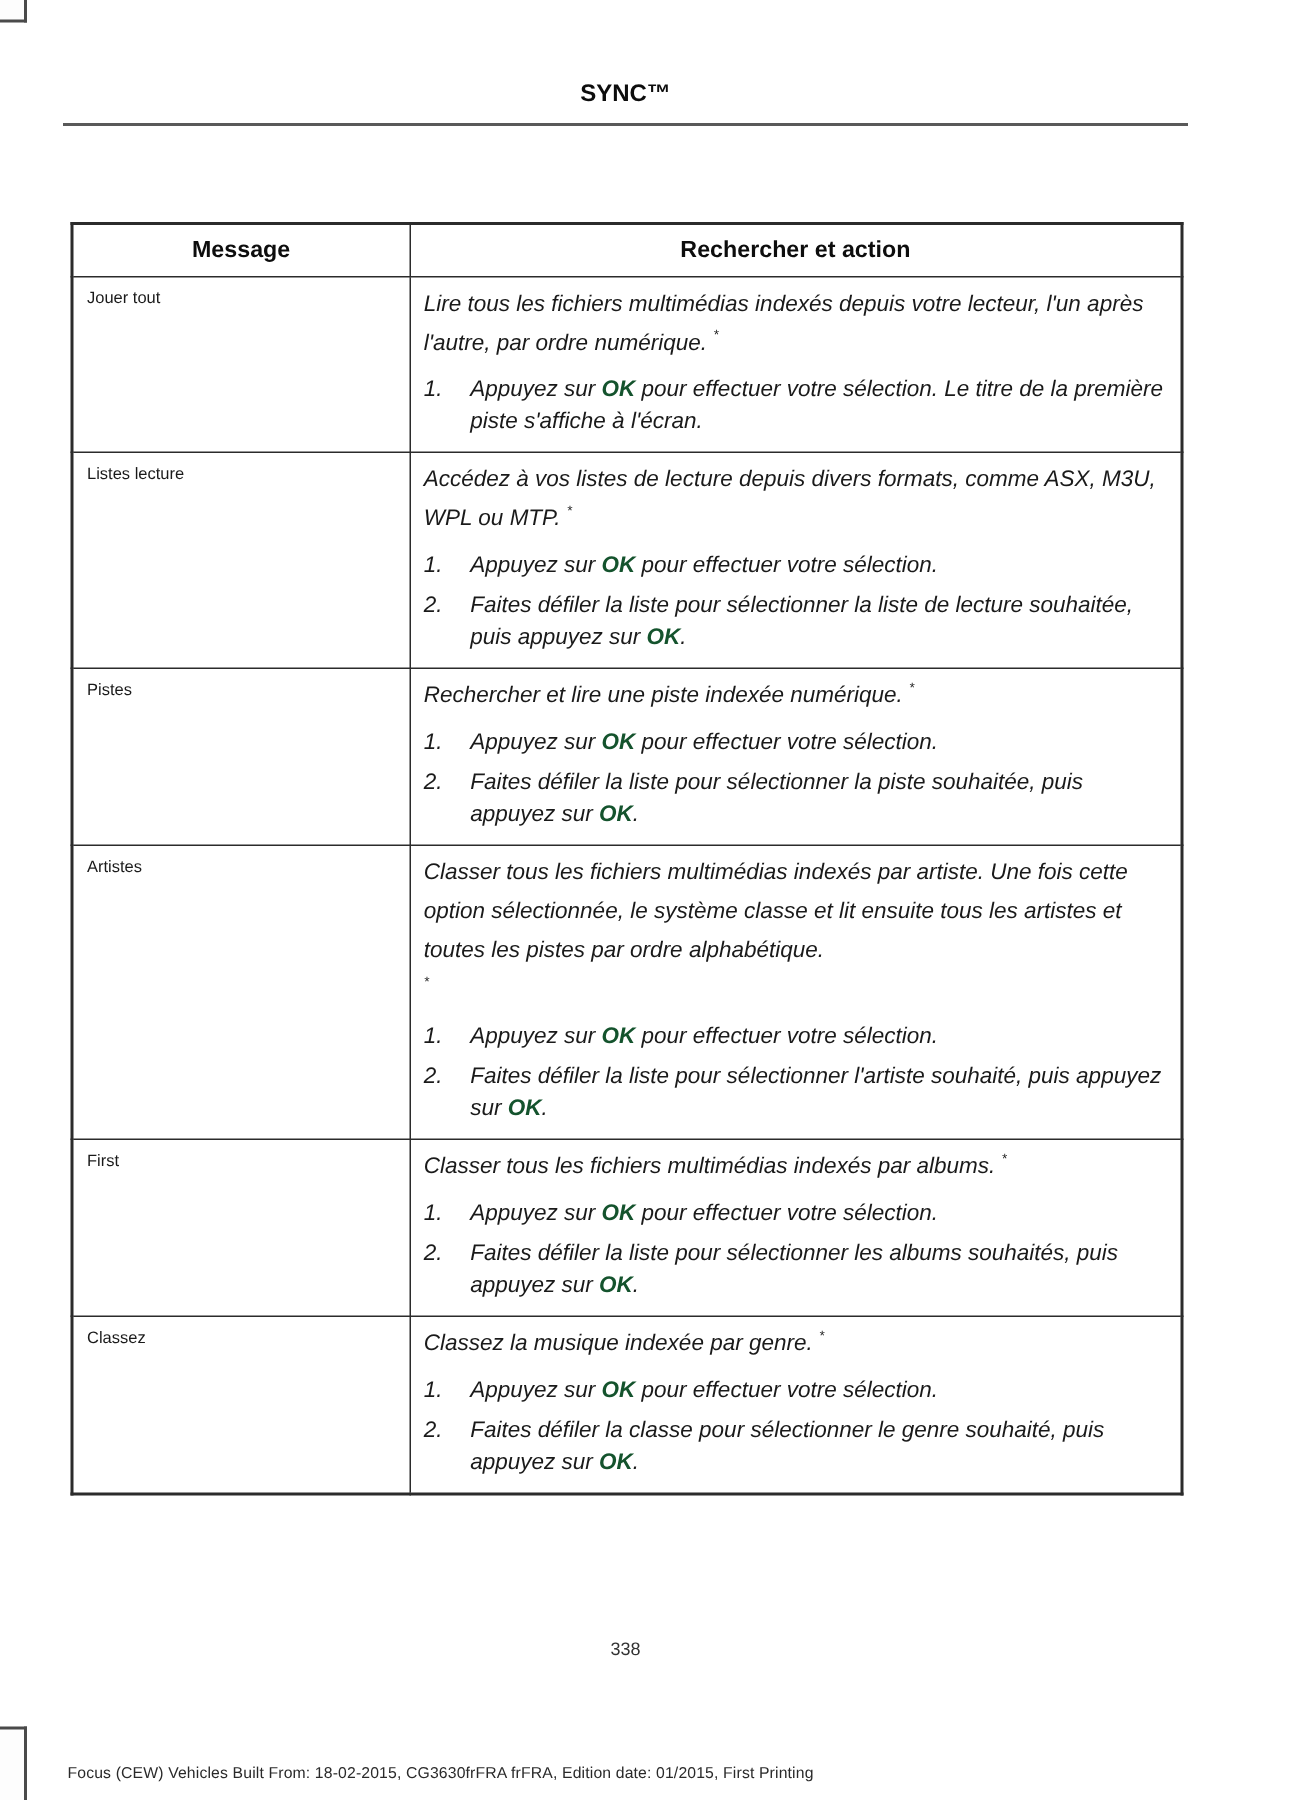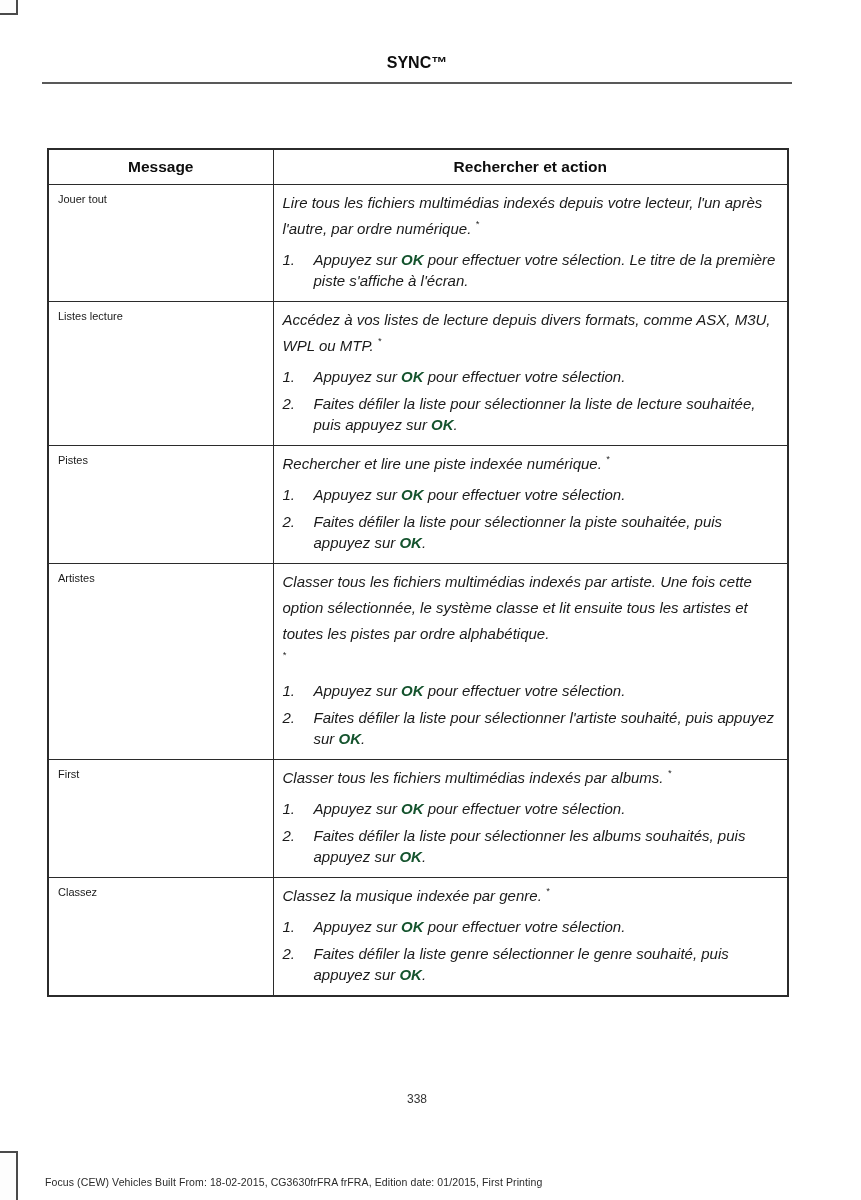--- a/index.html
+++ b/index.html
@@ -195,21 +195,21 @@
     <tr class="r5">
       <td class="cell-msg">Classez</td>
       <td class="cell-desc">
         <p class="intro"><span>Classez la musique indexée par genre. </span><sup>*</sup></p>
         <div class="step">
           <span class="step-num">1.</span>
           <span class="step-text"><span>Appuyez sur </span><b>OK</b><span> pour effectuer votre sélection.</span></span>
         </div>
         <div class="step">
           <span class="step-num">2.</span>
-          <span class="step-text"><span>Faites défiler la liste genre sélectionner le genre souhaité, puis appuyez sur </span><b>OK</b><span>.</span></span>
+          <span class="step-text"><span>Faites défiler la classe pour sélectionner le genre souhaité, puis appuyez sur </span><b>OK</b><span>.</span></span>
         </div>
       </td>
     </tr>
   </tbody>
 </table>
 
 <div class="page-number">338</div>
 <div class="footer-line">Focus (CEW) Vehicles Built From: 18-02-2015, CG3630frFRA frFRA, Edition date: 01/2015, First Printing</div>
 
 </body></html>

